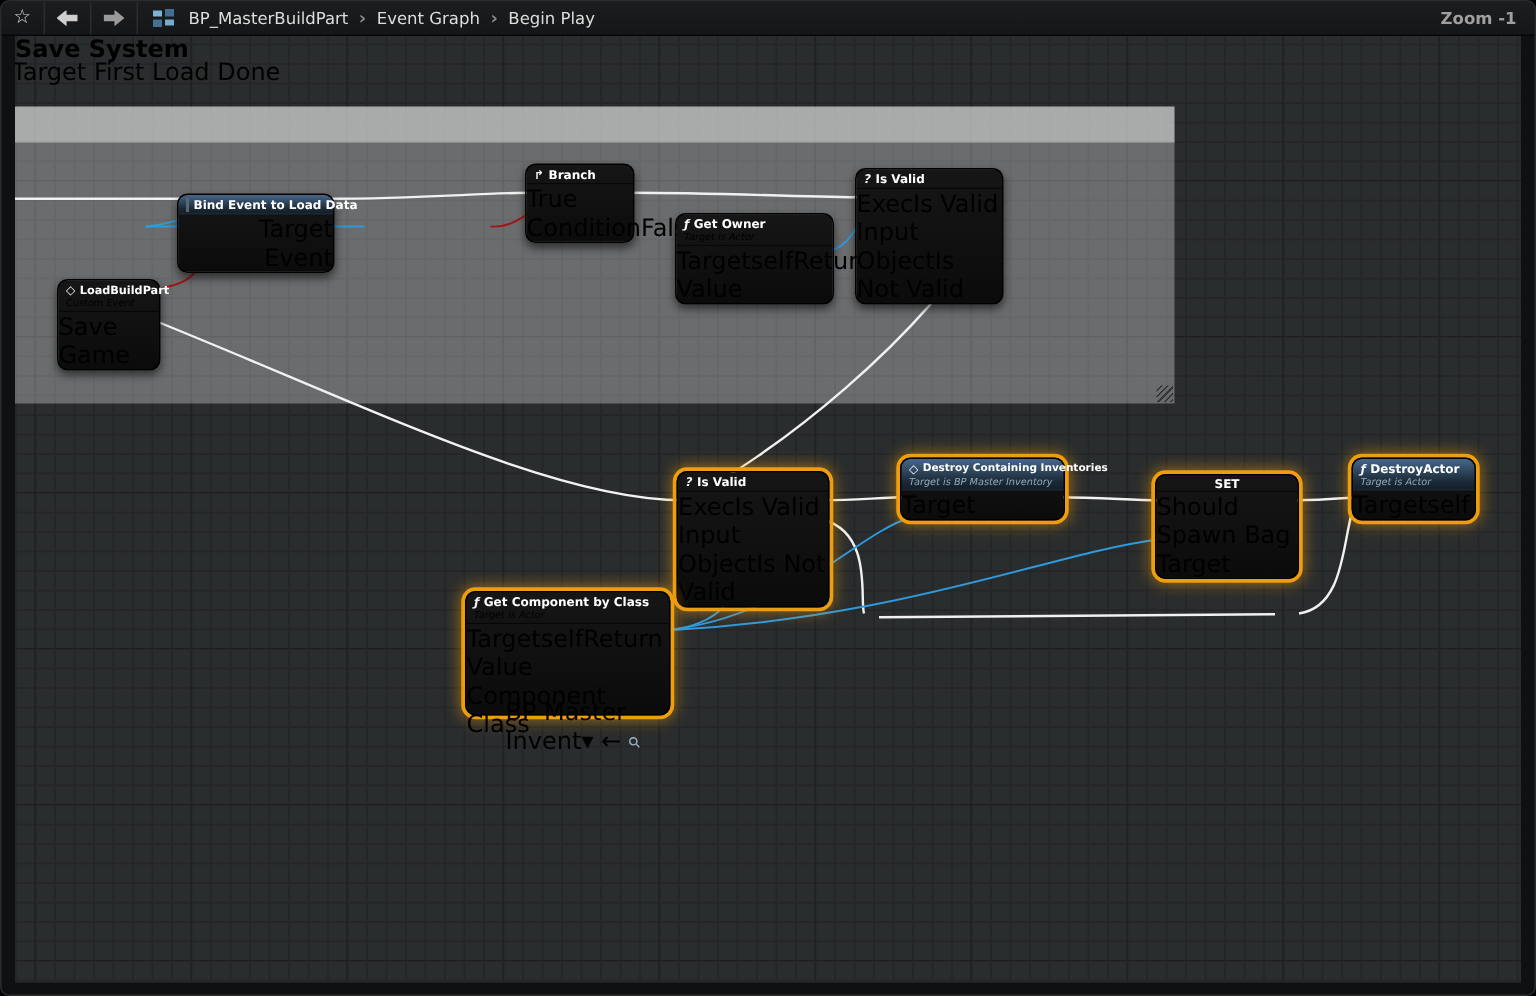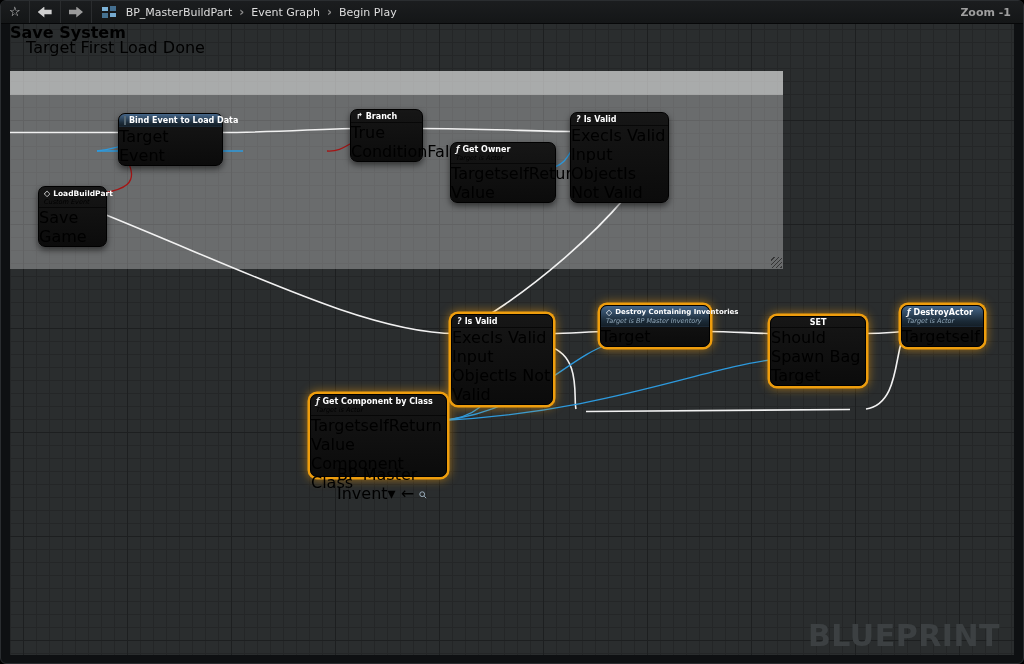--- a/index.html
+++ b/index.html
@@ -149,40 +149,40 @@
       <path class="w-exec" d="M539,323.5 C 572,333 563,376 566,386"></path>
       <path class="w-exec" d="M576,388.5 L840,386.5"></path>
       <path class="w-exec" d="M856,386 C 890,381 884,328 895,309"></path>
       <path class="w-exec" d="M694,308.5 C 726,308.5 742,310.5 763,310.5"></path>
       <path class="w-exec" d="M854,310.5 C 875,310.5 884,309 895,308.5"></path>
       <path class="w-blue" d="M431,397.5 C 500,393 490,330 449,323.5"></path>
       <path class="w-blue" d="M431,397.5 C 515,390 558,334 598,321.5"></path>
       <path class="w-blue" d="M431,397.5 C 595,389 692,345 764,336.5"></path>
     </svg>
 
-    <div class="node" style="left:108px;top:90px;width:103px;">
+    <div class="node" style="left:108px;top:106px;width:103px;text-align:right;">
       <div class="nhead hd-blue">
         <div class="ht">
             <span class="hicon" style="width:7px;height:7px;background:#b9c6cf;border:1px solid #5a6a74;display:inline-block;"></span>
             <span>Bind Event to Load Data</span>
           </div>
       </div>
       <div class="nbody">
         <div class="prow"><span class="xp inleft"></span><span class="rgt"><span class="xp outright"></span></span></div>
         <div class="prow"><span class="p f c-blue"></span><span>Target</span></div>
         <div class="prow"><span class="sq"></span><span>Event</span></div>
       </div>
     </div>
 
     <div class="pill pill-var" style="left:28px;top:120px;height:15px;font-weight:bold;">
       <span>Save System</span>
       <span class="p f c-blue" style="margin-right:-2px;"></span>
     </div>
 
-    <div class="pill pill-bool" style="left:225px;top:120px;height:16px;padding-left:18px;">
+    <div class="pill pill-bool" style="left:225px;top:120px;height:16px;">
       <span class="p f c-blue" style="margin-left:-2px;"></span>
       <span>Target</span>
       <span class="blabel">First Load Done</span>
       <span class="p f c-red" style="margin-right:-2px;"></span>
     </div>
 
     <div class="node" style="left:28px;top:163px;width:67px;">
       <div class="nhead hd-red" style="padding-bottom:1px;">
         <div class="ht">
             <span class="hicon">◇</span>
@@ -308,15 +308,14 @@
               <circle cx="4" cy="4" r="3" fill="none" stroke="#9fb2c0" stroke-width="1.2"></circle>
               <line x1="6.5" y1="6.5" x2="9" y2="9" stroke="#9fb2c0" stroke-width="1.2"></line>
             </svg>
         </div>
       </div>
     </div>
 
     <div class="reroute" style="left:557px;top:381px;"><i></i></div>
     <div class="reroute" style="left:837px;top:378px;"><i></i></div>
 
-    <div class="watermark">BLUEPRINT</div>
   </div>
 </div>
 
 </body></html>

